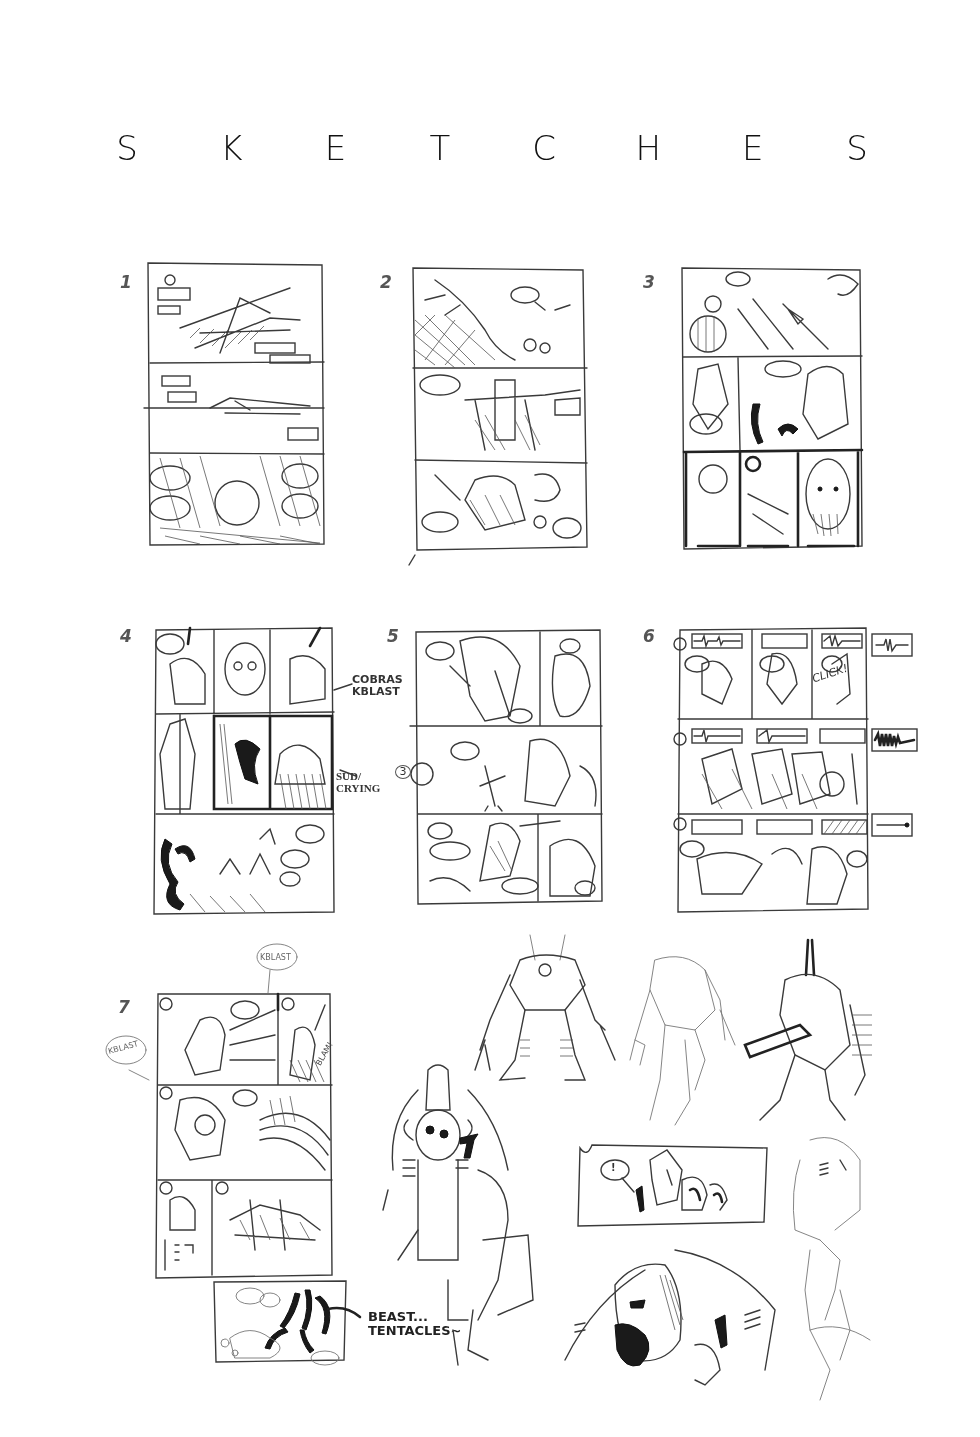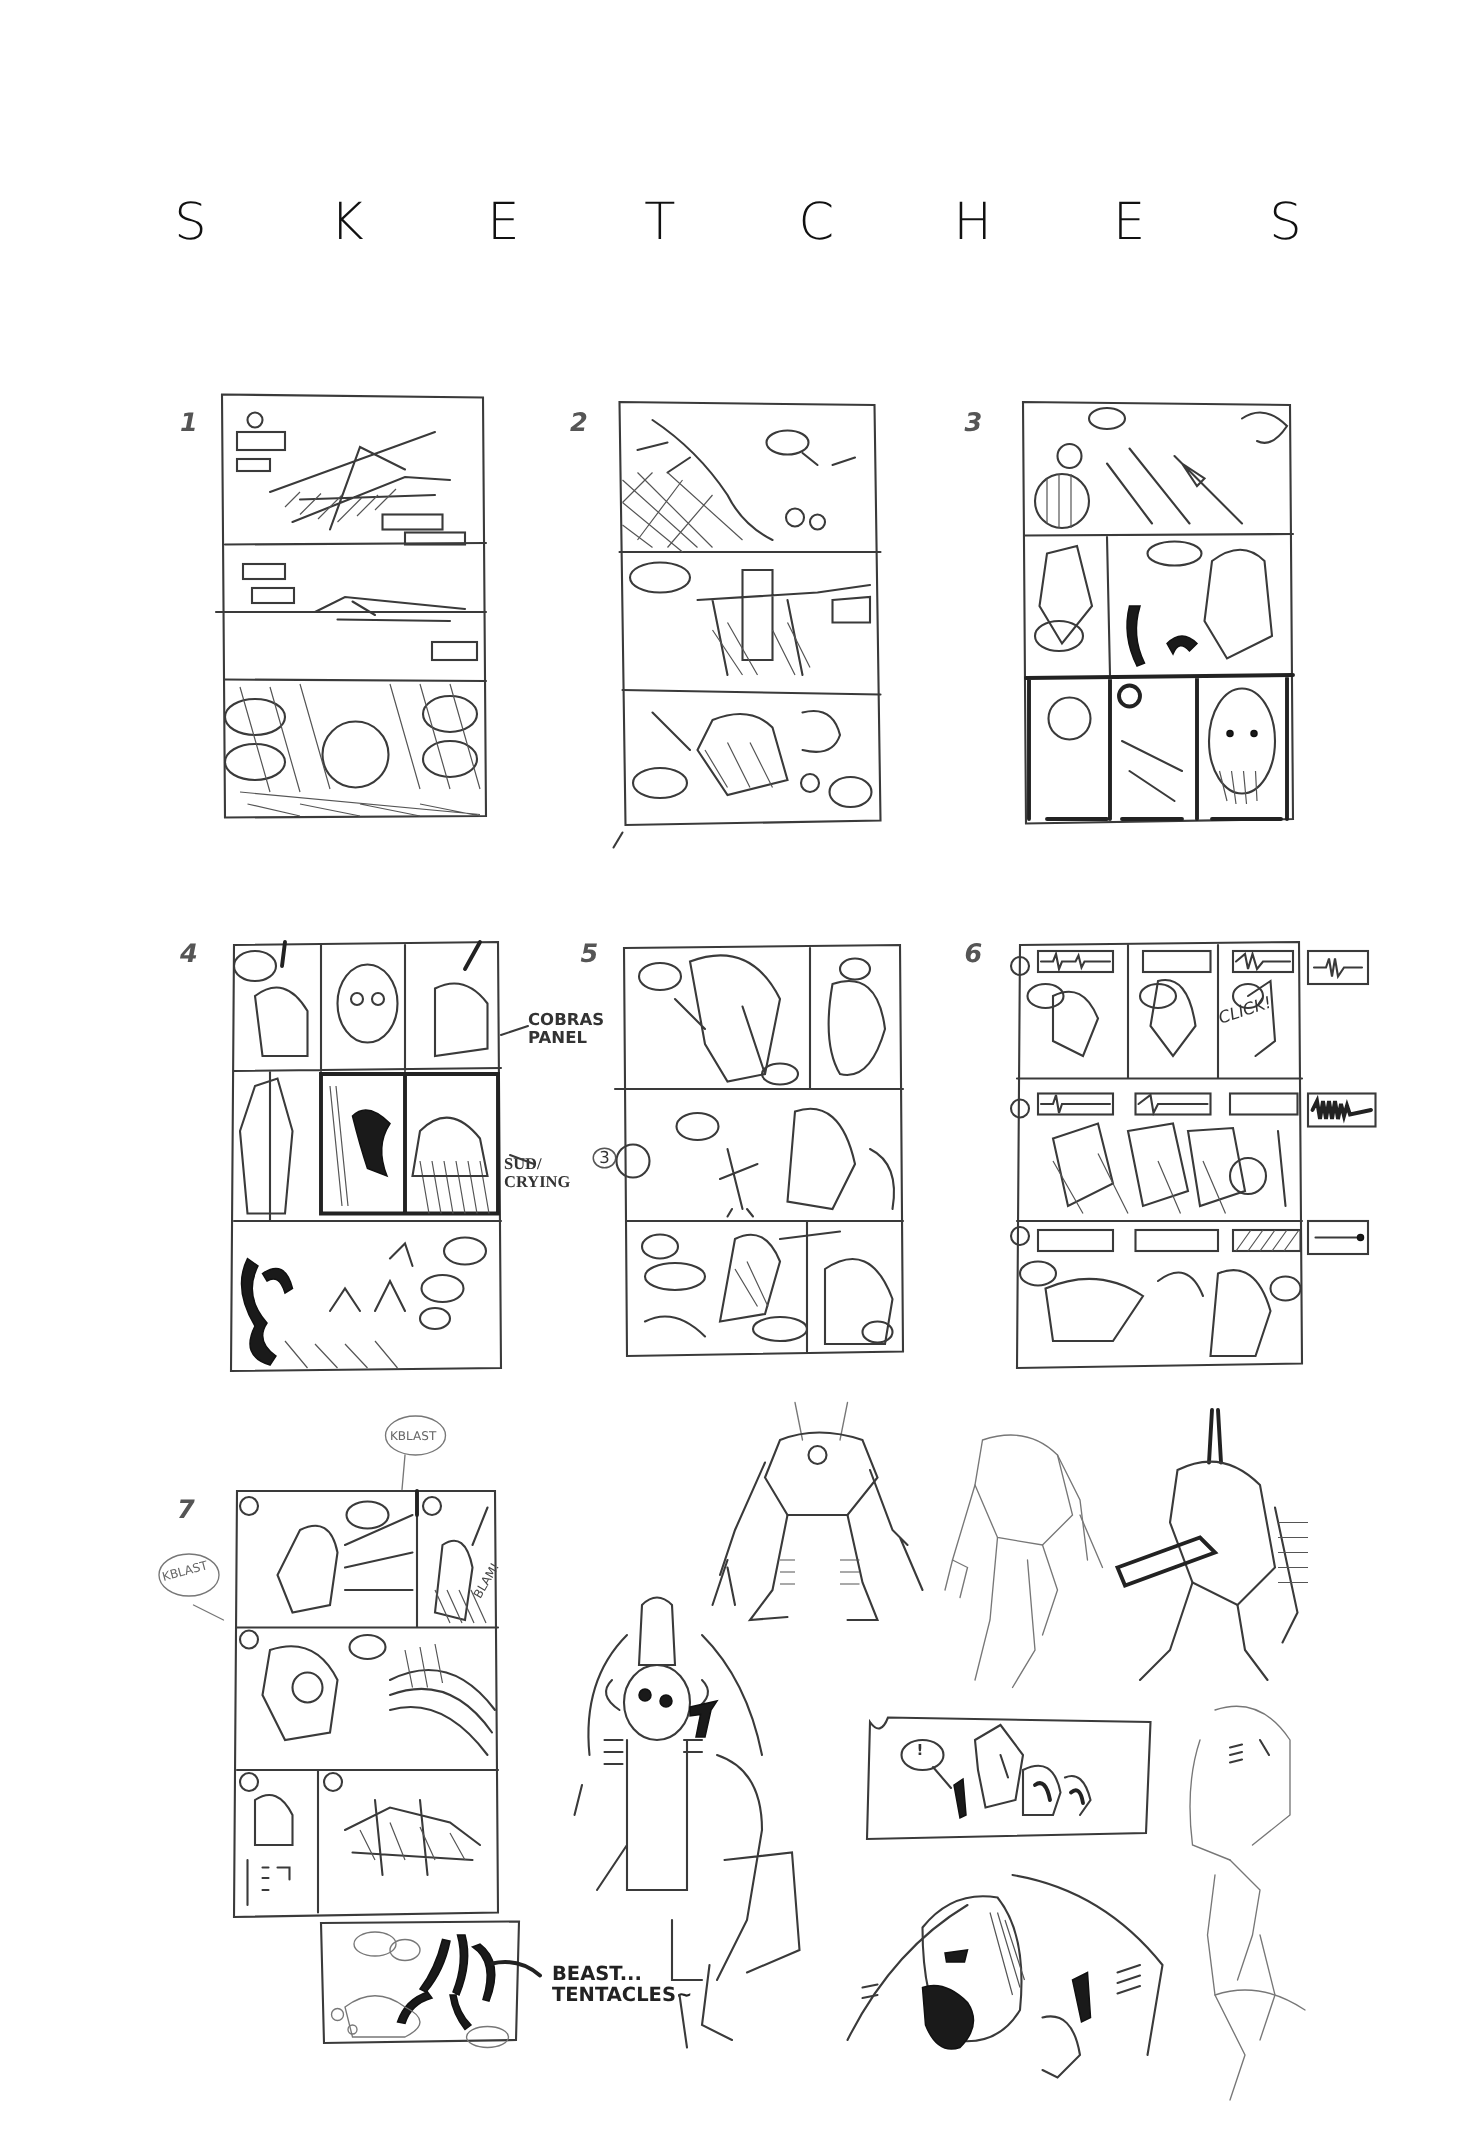--- a/index.html
+++ b/index.html
@@ -122,21 +122,21 @@
   <path class="hatch" d="M70 100 L78 180 M74 100 L82 180 M130 150 L136 185 M138 150 L144 185 M146 150 L152 185 M154 150 L160 185 M162 150 L168 185 M170 150 L176 185"></path>
   <path class="ln" d="M130 130 Q150 110 170 135 L175 160 L125 160 Z"></path>
   <path class="blk" d="M15 215 Q5 235 20 260 Q10 280 30 286 L34 280 Q20 270 28 258 Q12 240 22 220 Z"></path>
   <path class="blk" d="M25 225 Q40 215 45 235 L40 238 Q36 225 28 230 Z"></path>
   <ellipse class="ln" cx="160" cy="210" rx="14" ry="9"></ellipse>
     <ellipse class="ln" cx="145" cy="235" rx="14" ry="9"></ellipse>
     <ellipse class="ln" cx="140" cy="255" rx="10" ry="7"></ellipse>
   <path class="ln" d="M70 250 L80 235 L90 250 M100 250 L110 230 L120 250 M110 215 L120 205 L125 220"></path>
   <path class="hatch" d="M40 270 L55 288 M60 272 L75 288 M80 272 L95 288 M100 270 L115 288"></path>
 </svg>
-<div class="note" style="left:352px;top:674px;width:30px;">COBRAS PANEL</div>
+<div class="note" style="left:352px;top:674px;width:30px;">COBRAS KBLAST</div>
 <div class="note" style="left:336px;top:770px;width:30px;font-family:Liberation Serif, serif;">SUD/ CRYING</div>
 <svg class="sk" style="left:330px;top:680px;" width="30" height="100" viewBox="0 0 30 100">
   <path class="ln" d="M22 4 L4 10 M10 90 L26 96"></path>
 </svg>
 
 <svg class="sk" style="left:410px;top:626px;" width="200" height="290" viewBox="0 0 200 290">
   <path class="ln" d="M6 6 L190 4 L192 275 L8 278 Z"></path>
   <path class="ln" d="M0 100 L192 100 M8 188 L192 188 M130 6 L130 100 M128 188 L128 275"></path>
   <ellipse class="ln" cx="30" cy="25" rx="14" ry="9"></ellipse>
   <path class="ln" d="M50 15 Q90 0 110 40 L100 90 L75 95 L60 70 Z M85 45 L100 90 M40 40 L60 60"></path>

